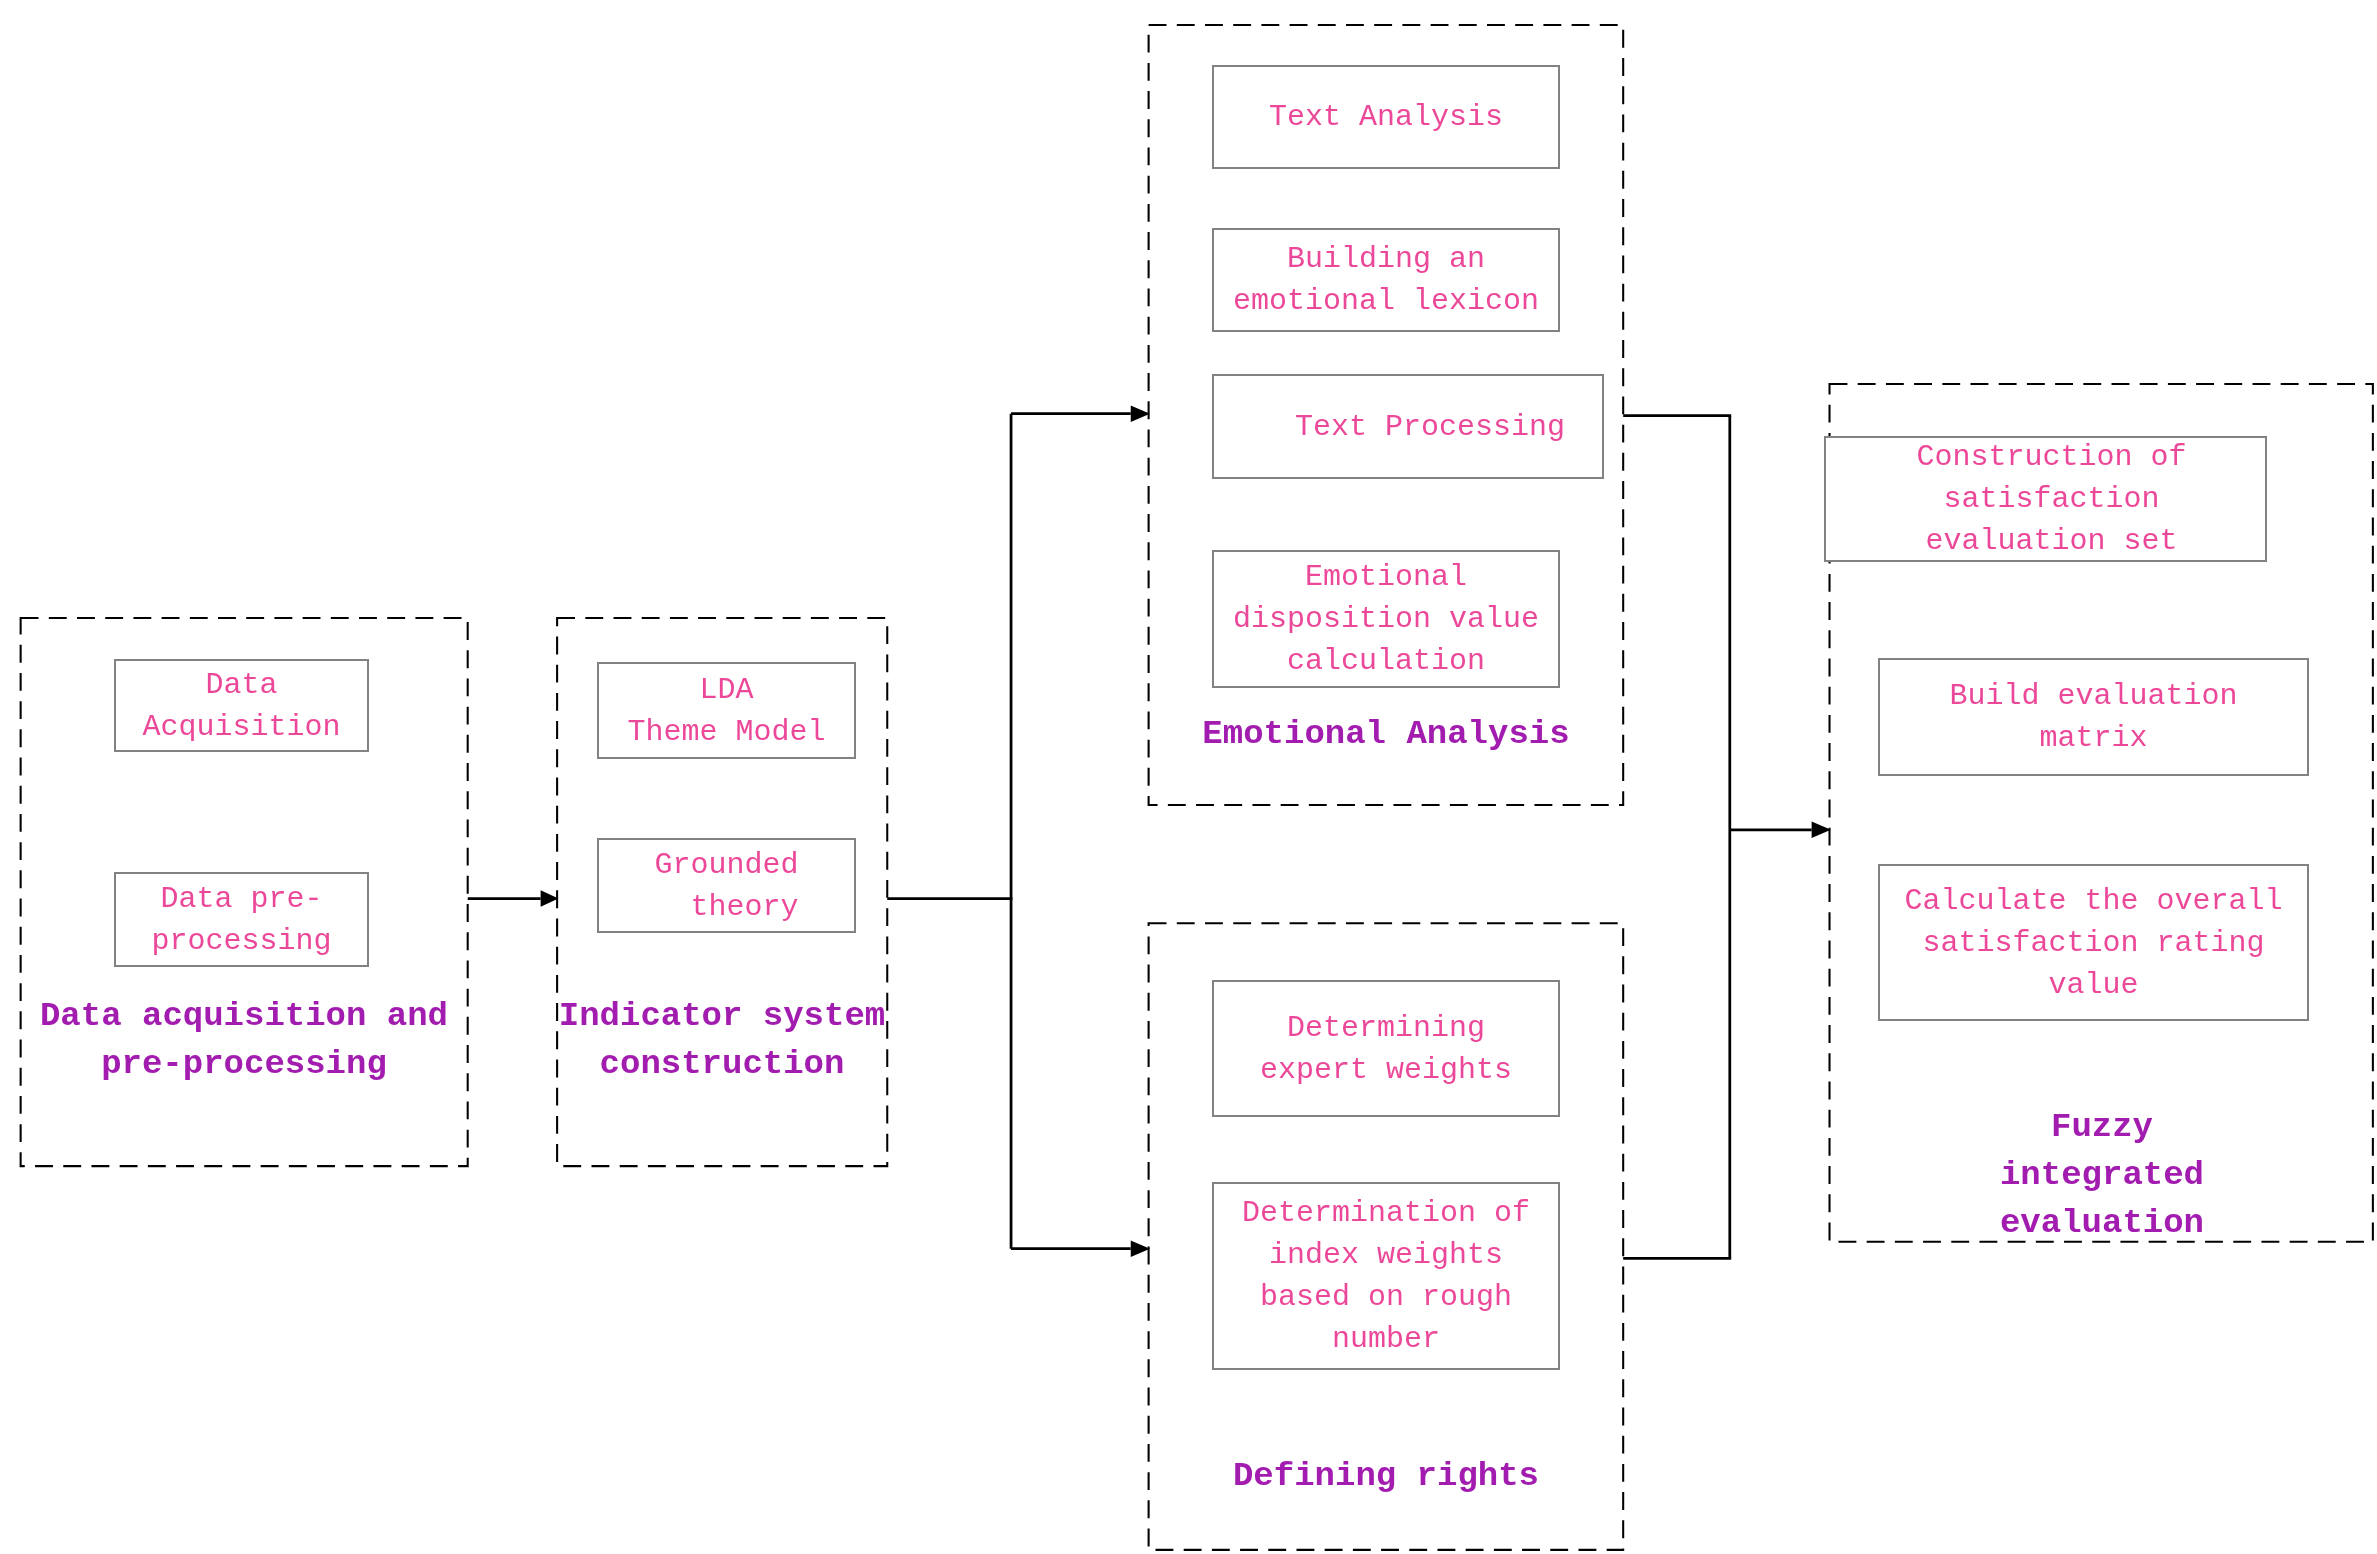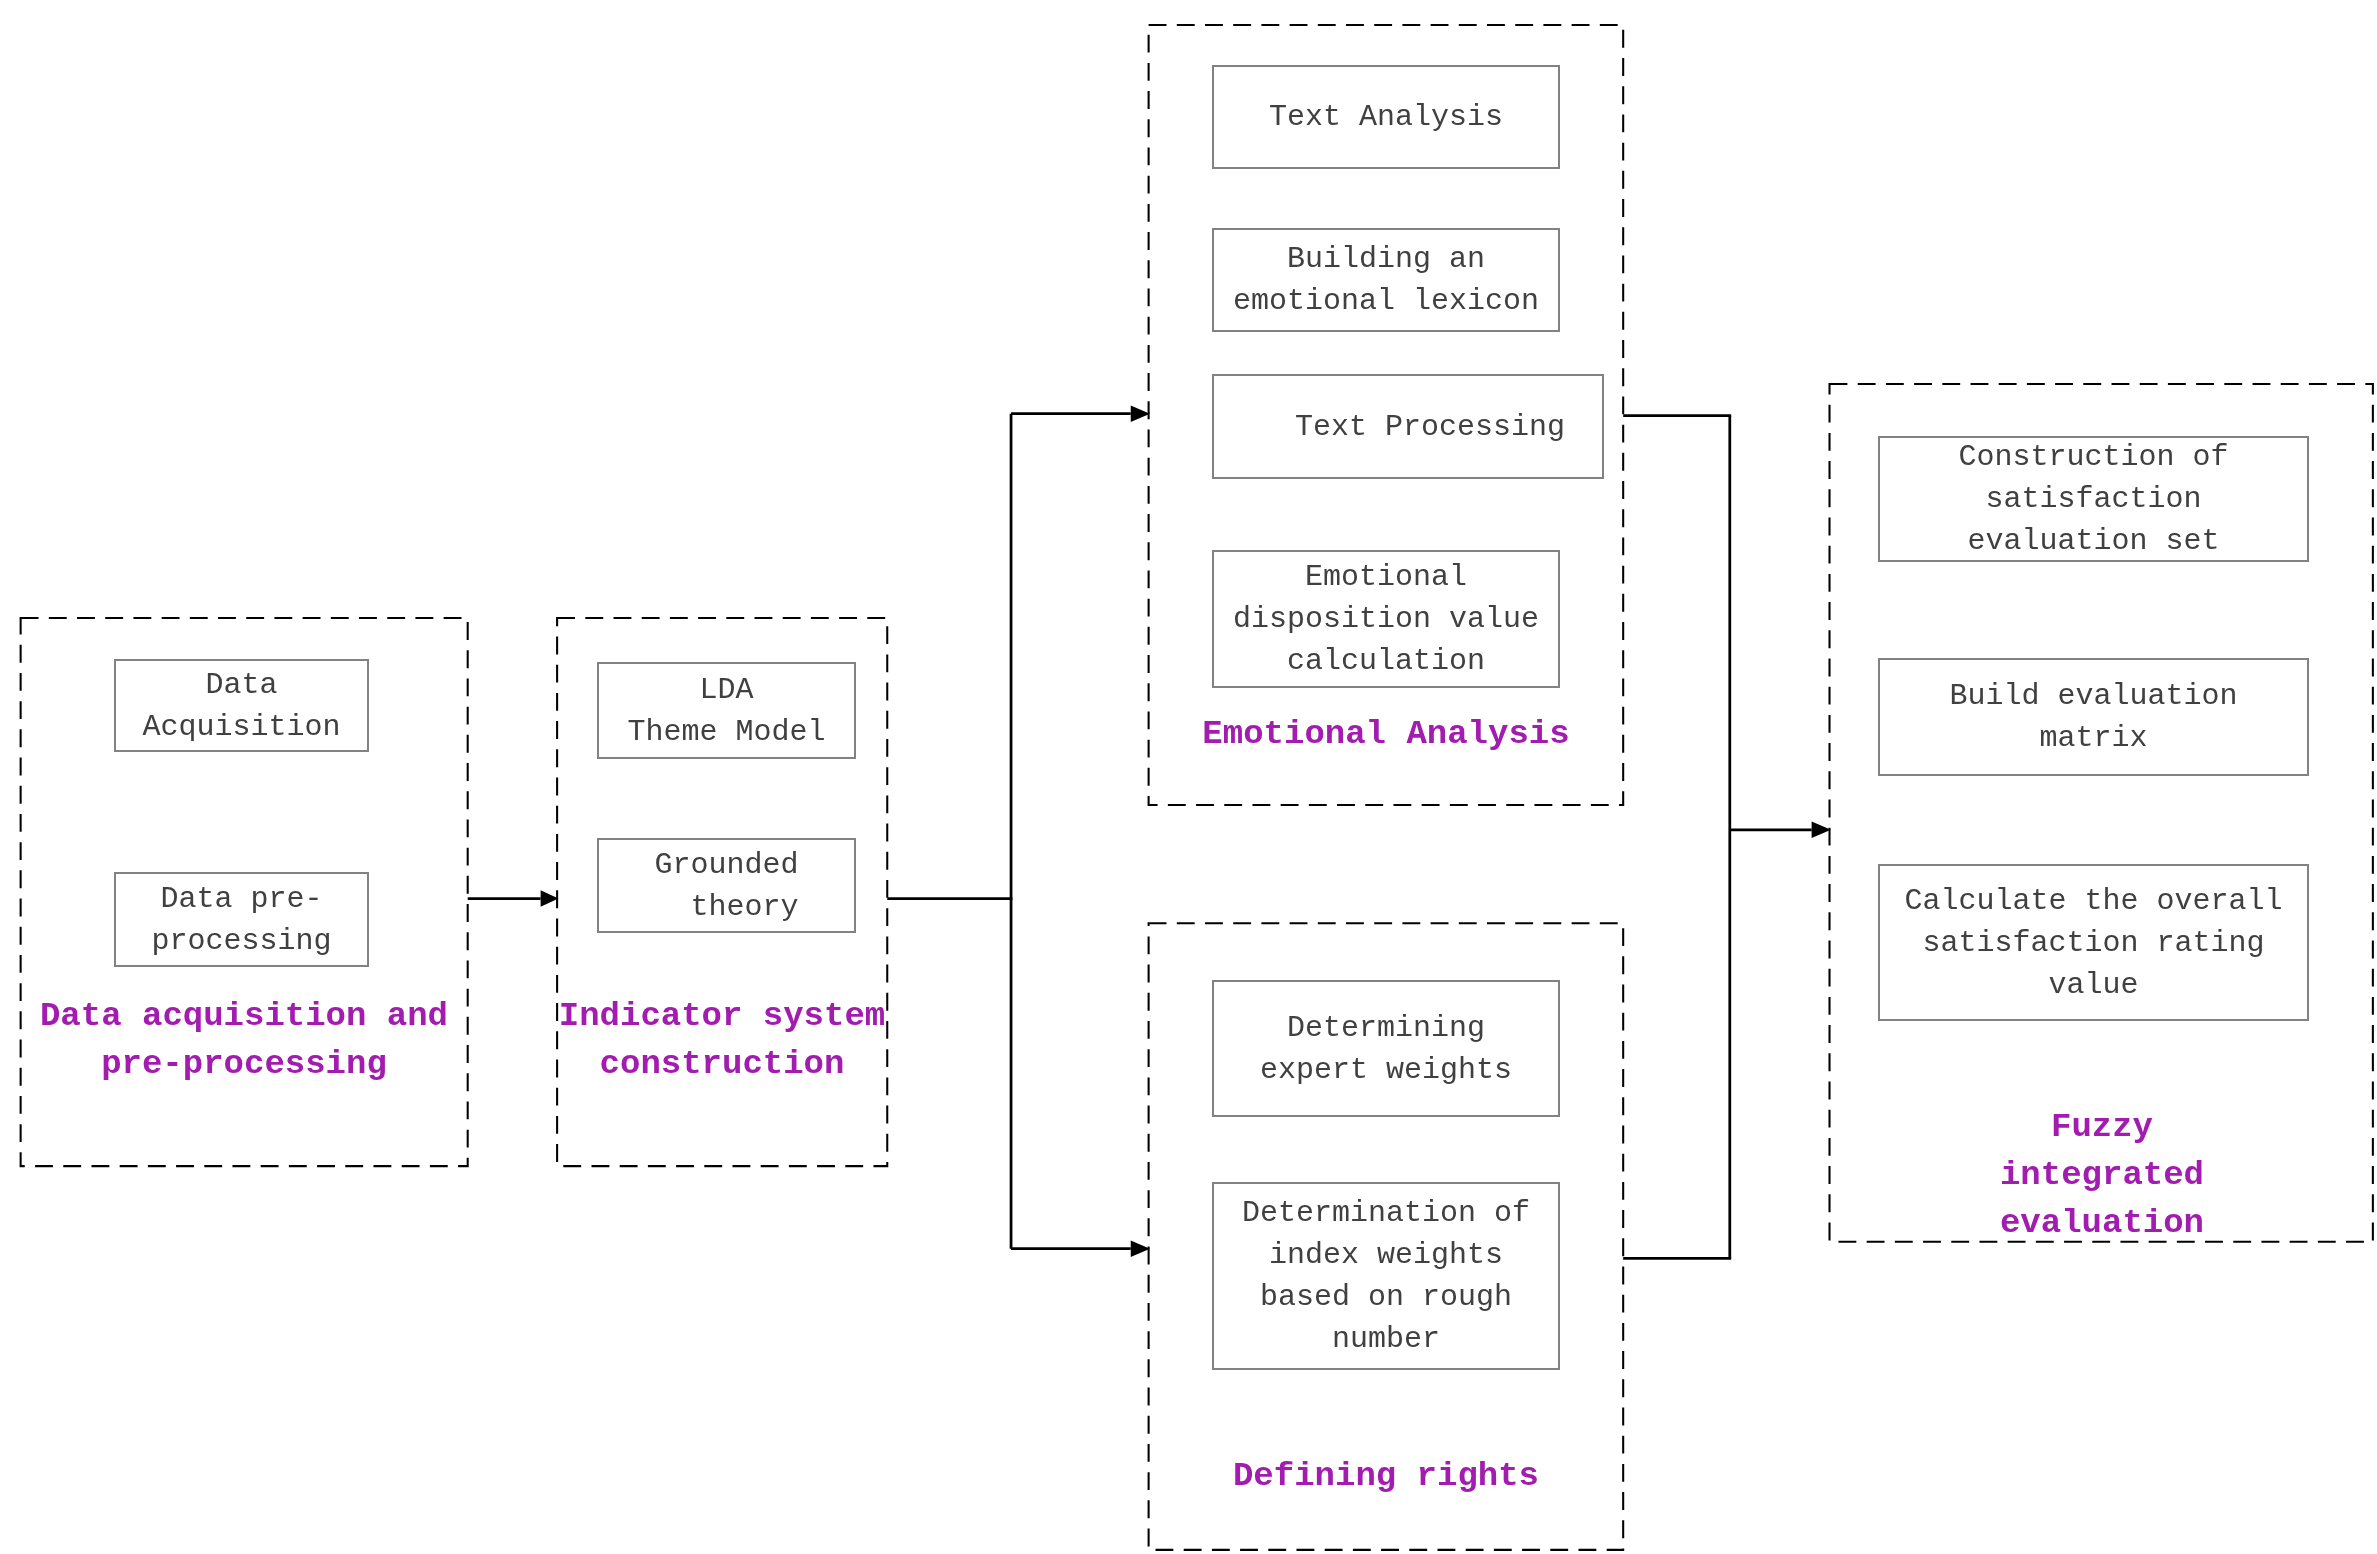--- a/index.html
+++ b/index.html
@@ -21,21 +21,21 @@
     position: absolute;
     border: 2.1px solid #828282;
     background: #ffffff;
     display: flex;
     align-items: center;
     justify-content: center;
     text-align: center;
     white-space: pre-line;
     font-size: 30px;
     line-height: 42px;
-    color: #404040;
+    color: #ec4899;
   }
   .group-label {
     position: absolute;
     transform: translateX(-50%);
     font-size: 34px;
     line-height: 48px;
     font-weight: bold;
     text-align: center;
     white-space: pre-line;
     color: #a21caf;
@@ -95,21 +95,21 @@
   <div class="group-label" style="left:1386px; top:710px;">Emotional Analysis</div>
 
   <div class="flow-box" style="left:1212px; top:980px; width:344px; height:133px;">Determining
 expert weights</div>
   <div class="flow-box" style="left:1212px; top:1182px; width:344px; height:184px;">Determination of
 index weights
 based on rough
 number</div>
   <div class="group-label" style="left:1386px; top:1452px;">Defining rights</div>
 
-  <div class="flow-box" style="left:1878px; top:436px; width:427px; height:122px;">Construction of
+  <div class="flow-box" style="left:1824px; top:436px; width:427px; height:122px;padding-left:12px;">Construction of
 satisfaction
 evaluation set</div>
   <div class="flow-box" style="left:1878px; top:658px; width:427px; height:114px;">Build evaluation
 matrix</div>
   <div class="flow-box" style="left:1878px; top:864px; width:427px; height:153px;">Calculate the overall
 satisfaction rating
 value</div>
   <div class="group-label" style="left:2102px; top:1075px;margin-top:28px;">Fuzzy integrated
 evaluation</div>
 

